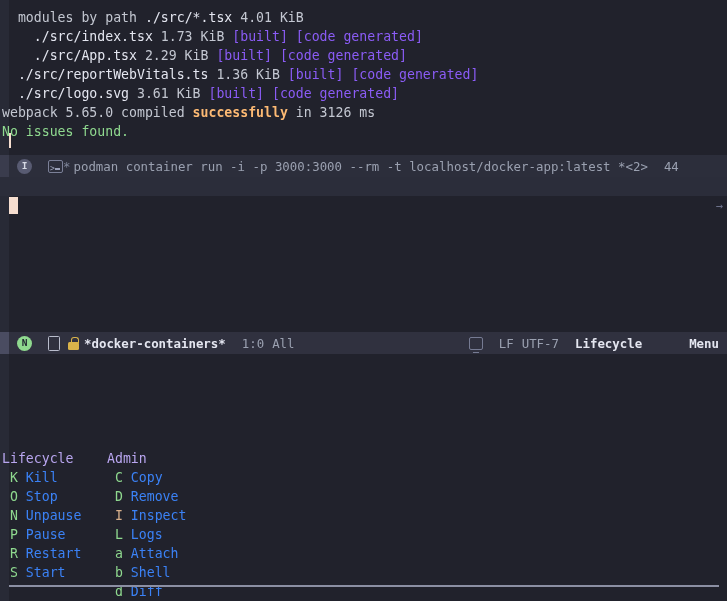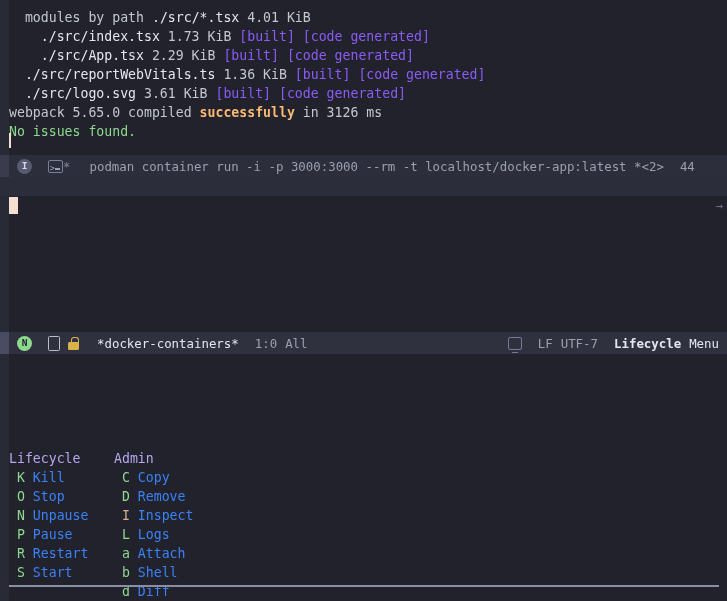--- a/index.html
+++ b/index.html
@@ -36,21 +36,21 @@
   .pane {
     position: absolute;
     left: 0;
     width: 727px;
   }
   .pane-body {
     position: absolute;
     left: 0;
     top: 0;
     width: 727px;
-    padding-left: 9px;
+    padding-left: 2px;
     box-sizing: border-box;
     white-space: pre;
   }
   .row {
     height: 19px;
     white-space: pre;
     overflow: hidden;
   }
 
   
@@ -255,21 +255,21 @@
     </div>
   </div>
 
   <div class="modeline inactive" style="top:155px;">
     <div class="ml-left-pad"></div>
     <div class="ml-gap-sm"></div>
     <span class="badge-circle badge-grey">I</span>
     <div class="ml-gap-md"></div>
     <span class="icon-term"></span>
     <span class="c-mute">*</span>
-    <span class="c-dim" style="margin-left:19px;">podman container run -i -p 3000:3000 --rm -t localhost/docker-app:latest *&lt;2&gt;</span>
+    <span class="c-dim" style="margin-left:3px;">podman container run -i -p 3000:3000 --rm -t localhost/docker-app:latest *&lt;2&gt;</span>
     <div class="ml-gap-md"></div>
     <span class="c-dim">44</span>
   </div>
 
   <div class="pane" style="top:177px; height:153px;">
     <div class="tbl-header">
       
     </div>
     <div class="tbl-row">
       <span class="row-marker"></span>
@@ -279,35 +279,35 @@
   </div>
 
   <div class="modeline active" style="top:332px;">
     <div class="ml-left-pad"></div>
     <div class="ml-gap-sm"></div>
     <span class="badge-circle badge-green">N</span>
     <div class="ml-gap-md"></div>
     <span class="icon-doc"></span>
     <div class="ml-gap-sm"></div>
     <span class="icon-lock"></span>
-    <span class="c-white" style="margin-left:18px; font-weight:normal;">*docker-containers*</span>
+    <span class="c-white" style="margin-left:5px; font-weight:bold;">*docker-containers*</span>
     <div class="ml-gap-md"></div>
     <span class="c-dim">1:0</span>
     <div class="ml-gap-sm"></div>
     <span class="c-dim">All</span>
     <div class="ml-spacer"></div>
     <span class="icon-screen"></span>
     <div class="ml-gap-md"></div>
     <span class="c-dim">LF</span>
     <div class="ml-gap-sm"></div>
     <span class="c-dim">UTF-7</span>
     <div class="ml-gap-md"></div>
     <span class="c-white" style="font-weight:bold;">Lifecycle</span>
     <div class="ml-gap-sm"></div>
-    <span class="c-white" style="font-weight:normal;">Menu</span>
+    <span class="c-white" style="font-weight:bold;margin-left:39px;">Menu</span>
     <div class="ml-gap-sm"></div>
   </div>
 
   <div class="pane" style="top:354px; height:247px;">
     <div class="pane-body" style="padding-top:0;">
       <div class="row">
         
       </div>
       <div id="hydra-body"><div style="white-space: pre;"><div class="row"><span class="hydra-group hydra-col" style="width: 105px;">Lifecycle</span><span class="hydra-group hydra-col" style="width: 200px;">Admin</span></div><div class="row"><span class="hydra-col" style="width: 105px;"> <span class="hydra-key">K</span><span class="hydra-label"> Kill</span></span><span class="hydra-col" style="width: 200px;"> <span class="hydra-key">C</span><span class="hydra-label"> Copy</span></span></div><div class="row"><span class="hydra-col" style="width: 105px;"> <span class="hydra-key">O</span><span class="hydra-label"> Stop</span></span><span class="hydra-col" style="width: 200px;"> <span class="hydra-key">D</span><span class="hydra-label"> Remove</span></span></div><div class="row"><span class="hydra-col" style="width: 105px;"> <span class="hydra-key">N</span><span class="hydra-label"> Unpause</span></span><span class="hydra-col" style="width: 200px;"> <span class="hydra-key-alt">I</span><span class="hydra-label"> Inspect</span></span></div><div class="row"><span class="hydra-col" style="width: 105px;"> <span class="hydra-key">P</span><span class="hydra-label"> Pause</span></span><span class="hydra-col" style="width: 200px;"> <span class="hydra-key">L</span><span class="hydra-label"> Logs</span></span></div><div class="row"><span class="hydra-col" style="width: 105px;"> <span class="hydra-key">R</span><span class="hydra-label"> Restart</span></span><span class="hydra-col" style="width: 200px;"> <span class="hydra-key">a</span><span class="hydra-label"> Attach</span></span></div><div class="row"><span class="hydra-col" style="width: 105px;"> <span class="hydra-key">S</span><span class="hydra-label"> Start</span></span><span class="hydra-col" style="width: 200px;"> <span class="hydra-key">b</span><span class="hydra-label"> Shell</span></span></div><div class="row"><span class="hydra-col" style="width: 105px;"></span><span class="hydra-col" style="width: 200px;"> <span class="hydra-key">d</span><span class="hydra-label"> Diff</span></span></div></div></div>
     </div>

